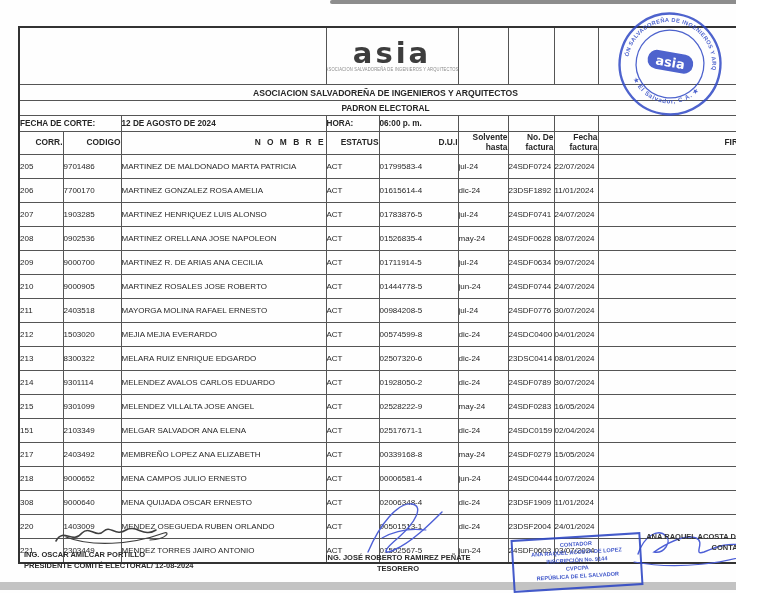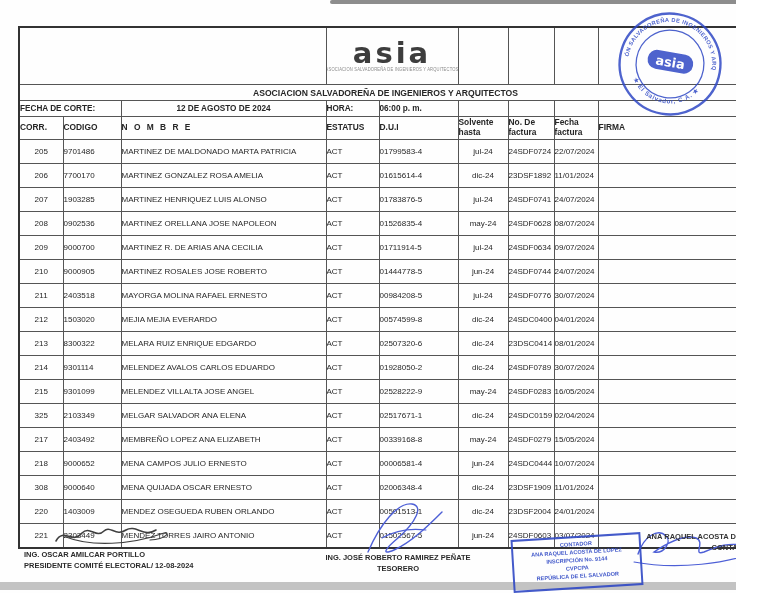--- a/index.html
+++ b/index.html
@@ -11,23 +11,23 @@
   .scan-right{position:absolute;left:762px;top:70px;width:6px;height:512px;background:#dadada;}
 
   
   table.main{position:absolute;left:18px;top:26px;width:733px;border-collapse:collapse;table-layout:fixed;}
   table.main td,table.main th{border:1px solid #555;padding:0;font-size:8px;color:#262626;overflow:hidden;white-space:nowrap;}
   table.main{border:2px solid #333;}
   tr.logo-row td{height:56px;}
   tr.title-row td{height:15px;text-align:center;font-weight:bold;font-size:8.6px;}
   tr.padron-row td{height:14px;text-align:center;font-weight:bold;font-size:8.3px;}
   tr.fecha-row td{height:15px;font-weight:bold;font-size:8.2px;}
-  tr.head-row th{height:22px;font-weight:bold;font-size:8.4px;text-align:left;white-space:pre-line;line-height:1.15;}
+  tr.head-row th{height:22px;font-weight:bold;font-size:8.4px;text-align:right;white-space:pre-line;line-height:1.15;}
   tr.data-row td{height:23px;font-size:8px;}
-  .ta-c{text-align:center;margin-left:32px;}
+  .ta-c{text-align:left;margin-left:32px;}
   .pl{padding-left:4px;text-align:left;}
   .pl2{padding-left:2px;text-align:left;}
   .nombre-h{letter-spacing:2px;margin-top:32px;}
 
   
   .logo-cell{vertical-align:middle;}
   .logo{display:flex;flex-direction:column;align-items:center;justify-content:center;line-height:1;}
   .logo-word{font-family:"DejaVu Sans",sans-serif;font-weight:bold;font-size:29px;letter-spacing:3px;color:#3d3d3d;line-height:0.9;}
   .logo-caption{font-size:5px;color:#8a8a8a;letter-spacing:0.2px;transform:scaleX(0.82);white-space:nowrap;margin-top:1px;}
 
@@ -78,20 +78,23 @@
           </div>
         </td>
         <td></td>
         <td></td>
         <td></td>
         <td></td>
       </tr>
       <tr class="title-row">
         <td colspan="9">ASOCIACION SALVADOREÑA DE INGENIEROS Y ARQUITECTOS</td>
       </tr>
+      <tr class="padron-row">
+        <td colspan="9">PADRON ELECTORAL</td>
+      </tr>
       <tr class="fecha-row">
         <td colspan="2" class="pl">FECHA DE CORTE:</td>
         <td class="ta-c">12 DE AGOSTO DE 2024</td>
         <td class="pl">HORA:</td>
         <td class="pl">06:00 p. m.</td>
         <td></td>
         <td></td>
         <td></td>
         <td></td>
       </tr>
@@ -225,21 +228,21 @@
       <td class="pl">9301099</td>
       <td class="pl">MELENDEZ VILLALTA JOSE ANGEL</td>
       <td class="pl">ACT</td>
       <td class="pl">02528222-9</td>
       <td class="ta-c">may-24</td>
       <td class="pl2">24SDF0283</td>
       <td class="pl2">16/05/2024</td>
       <td></td>
     </tr>
         <tr class="data-row">
-      <td class="ta-c">325</td>
+      <td class="ta-c">151</td>
       <td class="pl">2103349</td>
       <td class="pl">MELGAR SALVADOR ANA ELENA</td>
       <td class="pl">ACT</td>
       <td class="pl">02517671-1</td>
       <td class="ta-c">dic-24</td>
       <td class="pl2">24SDC0159</td>
       <td class="pl2">02/04/2024</td>
       <td></td>
     </tr>
         <tr class="data-row">

